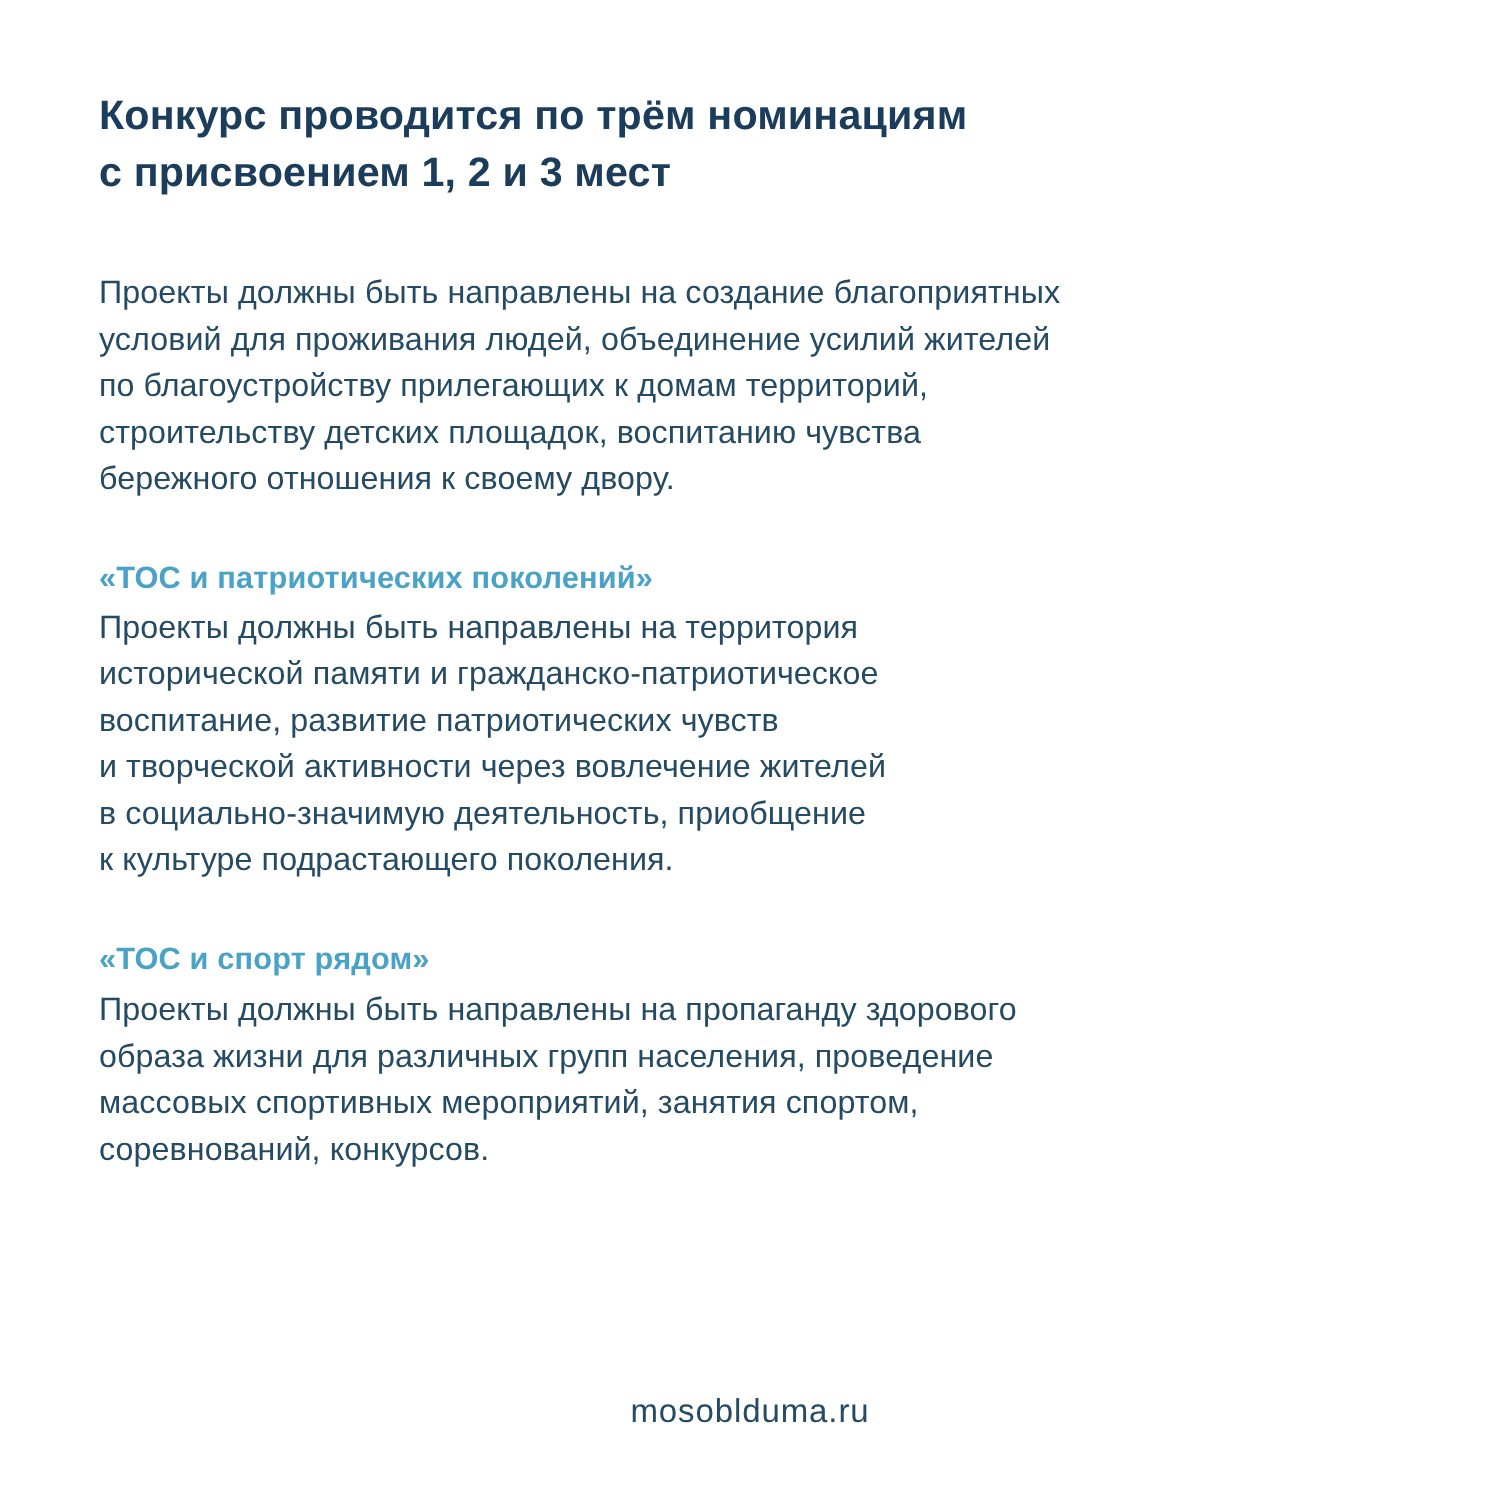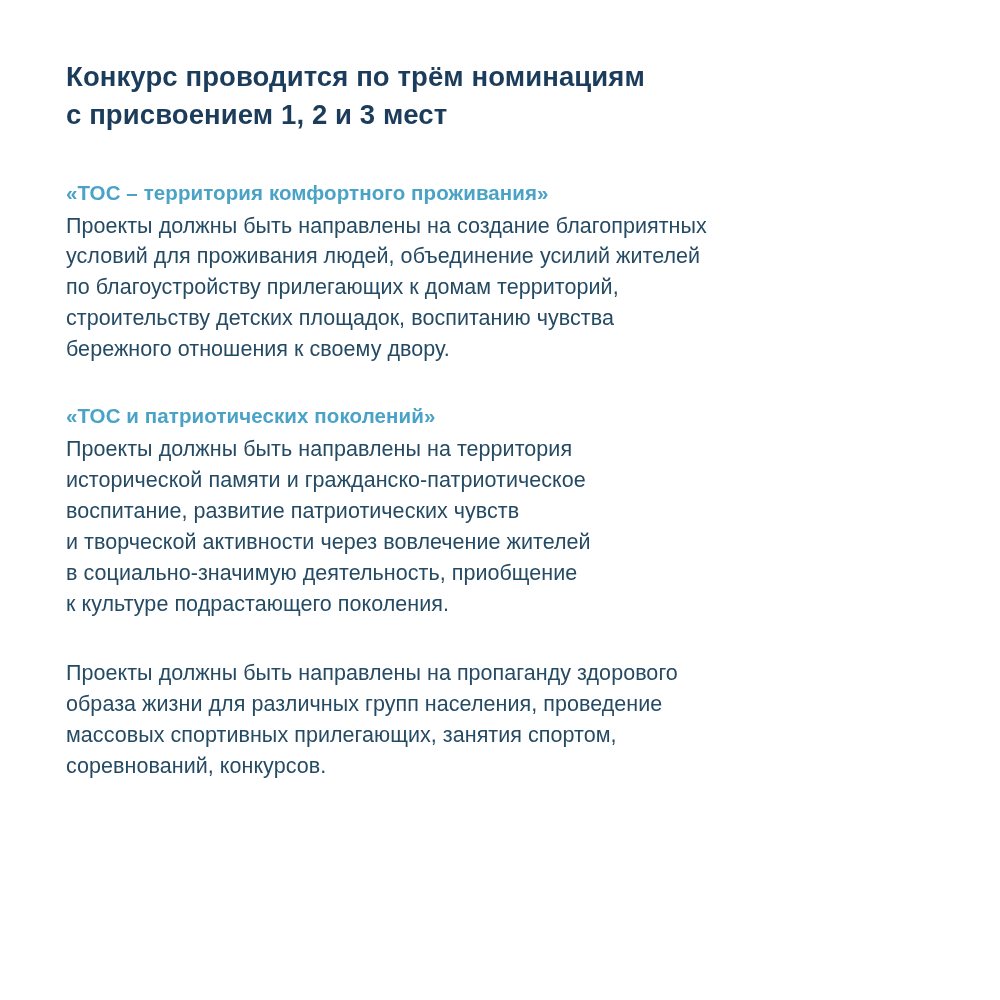--- a/index.html
+++ b/index.html
@@ -78,41 +78,44 @@
 <body>
 
 <div class="page">
 
   <div class="content">
 
     <h1 class="doc-title">Конкурс проводится по трём номинациям
 с присвоением 1, 2 и 3 мест</h1>
 
     <div class="section">
-      <h2 class="section-heading">«ТОС – территория комфортного проживания»</h2>
       <p class="section-body">Проекты должны быть направлены на создание благоприятных
 условий для проживания людей, объединение усилий жителей
 по благоустройству прилегающих к домам территорий,
 строительству детских площадок, воспитанию чувства
 бережного отношения к своему двору.</p>
     </div>
 
     <div class="section">
       <h2 class="section-heading">«ТОС и патриотических поколений»</h2>
       <p class="section-body">Проекты должны быть направлены на территория
 исторической памяти и гражданско-патриотическое
 воспитание, развитие патриотических чувств
 и творческой активности через вовлечение жителей
 в социально-значимую деятельность, приобщение
 к культуре подрастающего поколения.</p>
     </div>
 
     <div class="section">
+      <h2 class="section-heading">«ТОС и спорт рядом»</h2>
       <p class="section-body">Проекты должны быть направлены на пропаганду здорового
 образа жизни для различных групп населения, проведение
-массовых спортивных прилегающих, занятия спортом,
+массовых спортивных мероприятий, занятия спортом,
 соревнований, конкурсов.</p>
     </div>
 
   </div>
 
+  <div class="footer">
+    <span class="footer-site">mosoblduma.ru</span>
+  </div>
 
 </div>
 
 </body></html>

